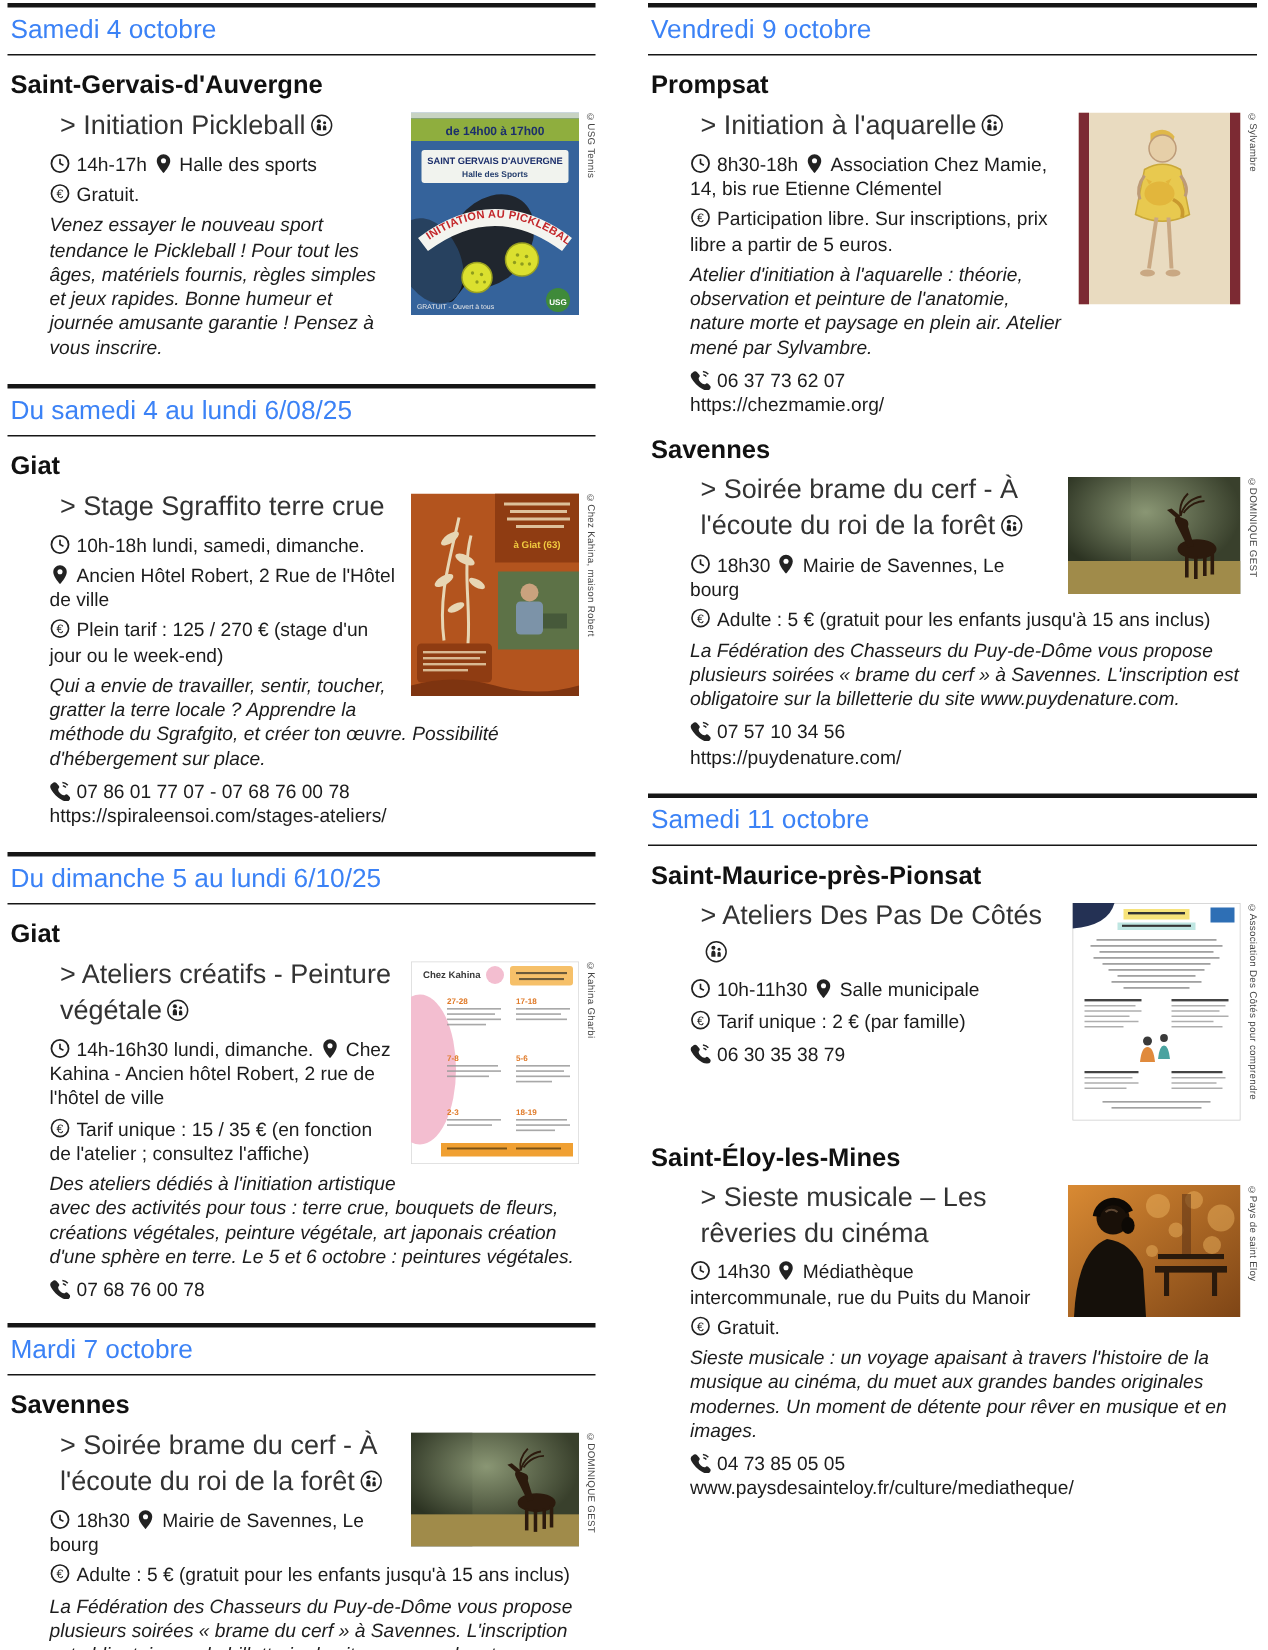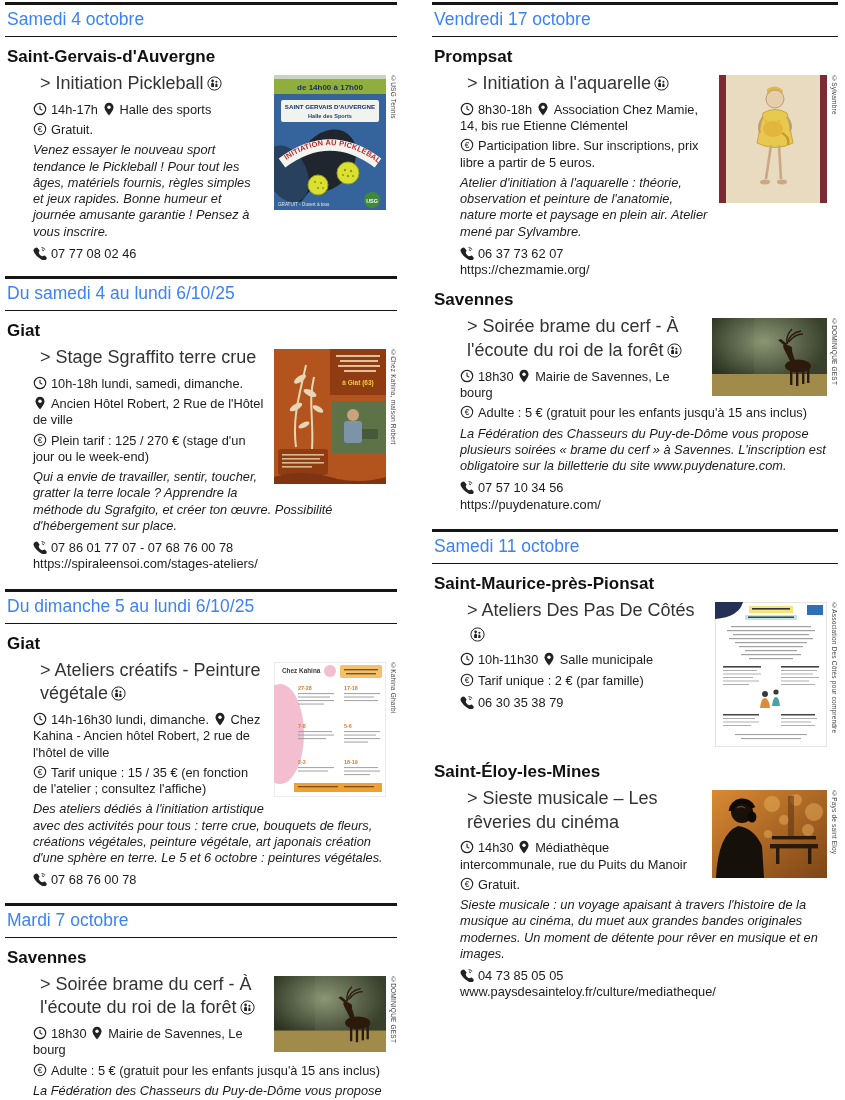--- a/index.html
+++ b/index.html
@@ -99,30 +99,26 @@
               <path d="M7 3.8V7l2.3 1.2" fill="none" stroke="#222" stroke-width="1.1"></path>
             </svg><span>14h-17h</span> <svg class="ic" width="14" height="14" viewBox="0 0 14 14">
               <path d="M7 .8C4.5.8 2.5 2.8 2.5 5.3 2.5 8.6 7 13.4 7 13.4s4.5-4.8 4.5-8.1C11.5 2.8 9.5.8 7 .8Z" fill="#222"></path>
               <circle cx="7" cy="5.2" r="1.7" fill="#fff"></circle>
             </svg><span>Halle des sports</span></p>
         <p class="detail"><svg class="ic" width="14" height="14" viewBox="0 0 14 14">
               <circle cx="7" cy="7" r="5.7" fill="none" stroke="#222" stroke-width="1.1"></circle>
               <text x="7" y="10" text-anchor="middle" font-size="8.2" fill="#222">€</text>
             </svg><span>Gratuit.</span></p>
         <p class="desc">Venez essayer le nouveau sport tendance le Pickleball ! Pour tout les âges, matériels fournis, règles simples et jeux rapides. Bonne humeur et journée amusante garantie ! Pensez à vous inscrire.</p>
-        <p class="contact"><svg class="ic" width="14" height="14" viewBox="0 0 14 14">
-              <path d="M1.8 2.3Q3.4.7 4.6 2l1.6 1.9q.8 1-.3 1.9-.5 1.4 1.2 3.1 1.7 1.7 3.1 1.2.9-1.1 1.9-.3l1.1 1.2q1.3 1.2-.3 2.8-1.8 1.2-4.9-.6Q5.7 11.9 4 10.2 2.3 8.5 1 6.2-.4 3.6 1.8 2.3Z" fill="#222"></path>
-              <path d="M8.6 1.6q2.3.2 3.6 1.9M8.9 3.8q1.3.2 2 1.2" stroke="#222" stroke-width="1" fill="none"></path>
-            </svg><span>07 77 08 02 46</span></p>
       </div>
     </div>
   </div>
 
   <div class="section">
-    <div class="date-header">Du samedi 4 au lundi 6/10/25</div>
+    <div class="date-header">Du samedi 4 au lundi 6/08/25</div>
     <div class="event">
       <div class="city">Giat</div>
       <div class="event-body">
         <div class="img-wrap">
           <div class="img-frame">
             <svg width="112" height="135" viewBox="0 0 112 135">
               <rect width="112" height="135" fill="#b3541e"></rect>
               <rect x="56" width="56" height="46" fill="#8f3c12"></rect>
               <g fill="#ecd9b3" opacity=".85">
                   <rect x="62" y="6" width="44" height="2"></rect>
@@ -322,21 +318,21 @@
         <p class="desc">La Fédération des Chasseurs du Puy-de-Dôme vous propose plusieurs soirées « brame du cerf » à Savennes. L'inscription est obligatoire sur la billetterie du site www.puydenature.com.</p>
 
       </div>
     </div>
   </div>
 </div>
 
 <div class="col col-right">
 
   <div class="section">
-    <div class="date-header">Vendredi 17 octobre</div>
+    <div class="date-header">Vendredi 9 octobre</div>
 
     <div class="event">
       <div class="city">Prompsat</div>
       <div class="event-body">
         <div class="img-wrap">
           <div class="img-frame">
             <svg width="108" height="128" viewBox="0 0 108 128">
               <rect width="108" height="128" fill="#e9dbc0"></rect>
               <rect width="7" height="128" fill="#7c2a33"></rect>
                 <rect x="101" width="7" height="128" fill="#7c2a33"></rect>

